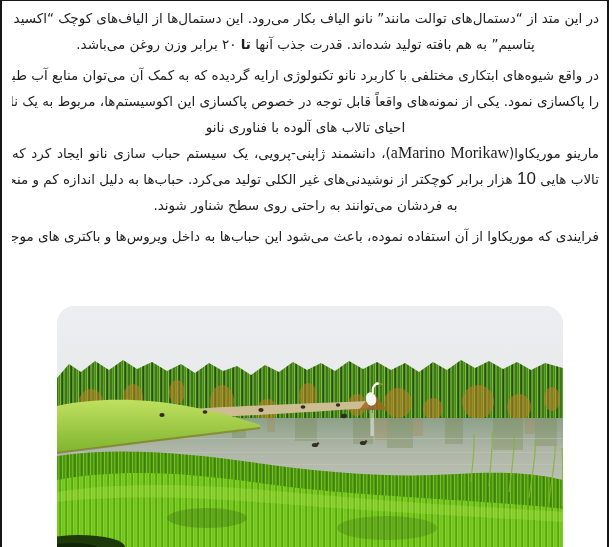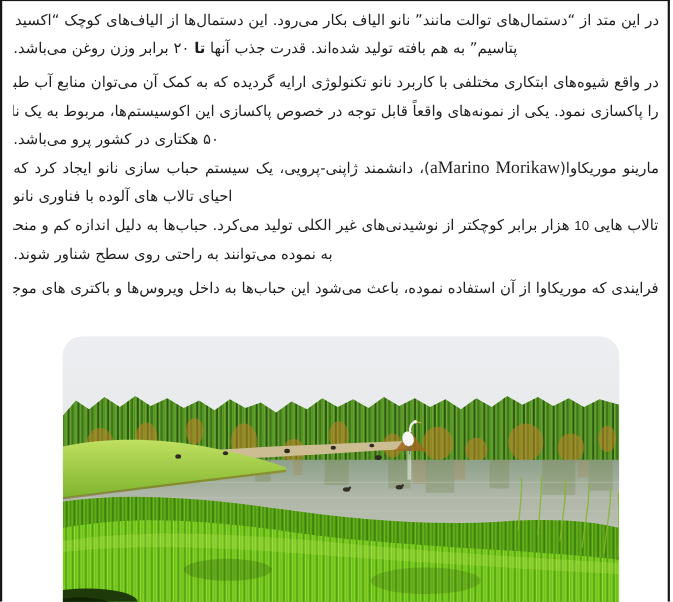--- a/index.html
+++ b/index.html
@@ -26,25 +26,25 @@
     font-size:13.5px;
     color:#1e1e20;
   }
   .line {
     line-height:26px;
     height:26px;
     white-space:nowrap;
     overflow:hidden;
   }
   .full  { text-align:justify; text-align-last:justify; }
-  .short { text-align:left; }
+  .short { text-align:center; }
   .gap   { margin-top:5px; }
   .b     { font-weight:bold; }
   .latin { font-family:"Liberation Serif", serif; font-size:16px; }
-  .num   { font-family:"Liberation Sans", sans-serif; font-size:12px; }
+  .num   { font-family:"Liberation Sans", sans-serif; font-size:17px; }
   .photo {
     position:absolute;
     left:55px; top:305px;
     width:506px; height:242px;
     margin:0;
     border-radius:18px 18px 0 0;
     overflow:hidden;
     background:#e9eaee;
   }
   .photo svg { display:block; }
@@ -52,25 +52,24 @@
 </head>
 <body>
 
 <div class="page">
 
   <div class="text-block">
     <div class="line full">در این متد از “دستمال‌های توالت مانند” نانو الیاف بکار می‌رود. این دستمال‌ها از الیاف‌های کوچک “اکسید منگنز</div>
     <div class="line short"><span>پتاسیم” به هم بافته تولید شده‌اند. قدرت جذب آنها </span><span class="b">تا</span><span> ۲۰ برابر وزن روغن می‌باشد.</span></div>
     <div class="line full gap">در واقع شیوه‌های ابتکاری مختلفی با کاربرد نانو تکنولوژی ارایه گردیده که به کمک آن می‌توان منابع آب طبیعی</div>
     <div class="line full">را پاکسازی نمود. یکی از نمونه‌های واقعاً قابل توجه در خصوص پاکسازی این اکوسیستم‌ها، مربوط به یک ناحیه</div>
-    <div class="line short">۵۰ هکتاری در کشور پرو می‌باشد.</div>
+    <div class="line short">احیای تالاب های آلوده با فناوری نانو</div>
     <div class="line full"><span>مارینو موریکاوا(</span><span class="latin">aMarino Morikaw</span><span>)، دانشمند ژاپنی-پرویی، یک سیستم حباب سازی نانو ایجاد کرد که</span></div>
-    <div class="line short">احیای تالاب های آلوده با فناوری نانو</div>
     <div class="line full"><span>تالاب هایی </span><span class="num">10</span><span> هزار برابر کوچکتر از نوشیدنی‌های غیر الکلی تولید می‌کرد. حباب‌ها به دلیل اندازه کم و منحصر</span></div>
-    <div class="line short">به نموده می‌توانند به راحتی روی سطح شناور شوند.</div>
+    <div class="line short">به فردشان می‌توانند به راحتی روی سطح شناور شوند.</div>
     <div class="line full gap">فرایندی که موریکاوا از آن استفاده نموده، باعث می‌شود این حباب‌ها به داخل ویروس‌ها و باکتری های موجود در</div>
   </div>
 
   <figure class="photo" title="Wetland pond with tall reeds, a white egret on a stump, small shore birds, swimming ducks and bright green foreground grass under a pale sky">
     <svg width="506" height="242" viewBox="0 0 506 242" preserveAspectRatio="none" xmlns="http://www.w3.org/2000/svg">
       <defs>
         <linearGradient id="skyG" x1="0" y1="0" x2="0" y2="1">
           <stop offset="0" stop-color="#edeef2"></stop>
             <stop offset="1" stop-color="#e4e7e5"></stop>
         </linearGradient>

